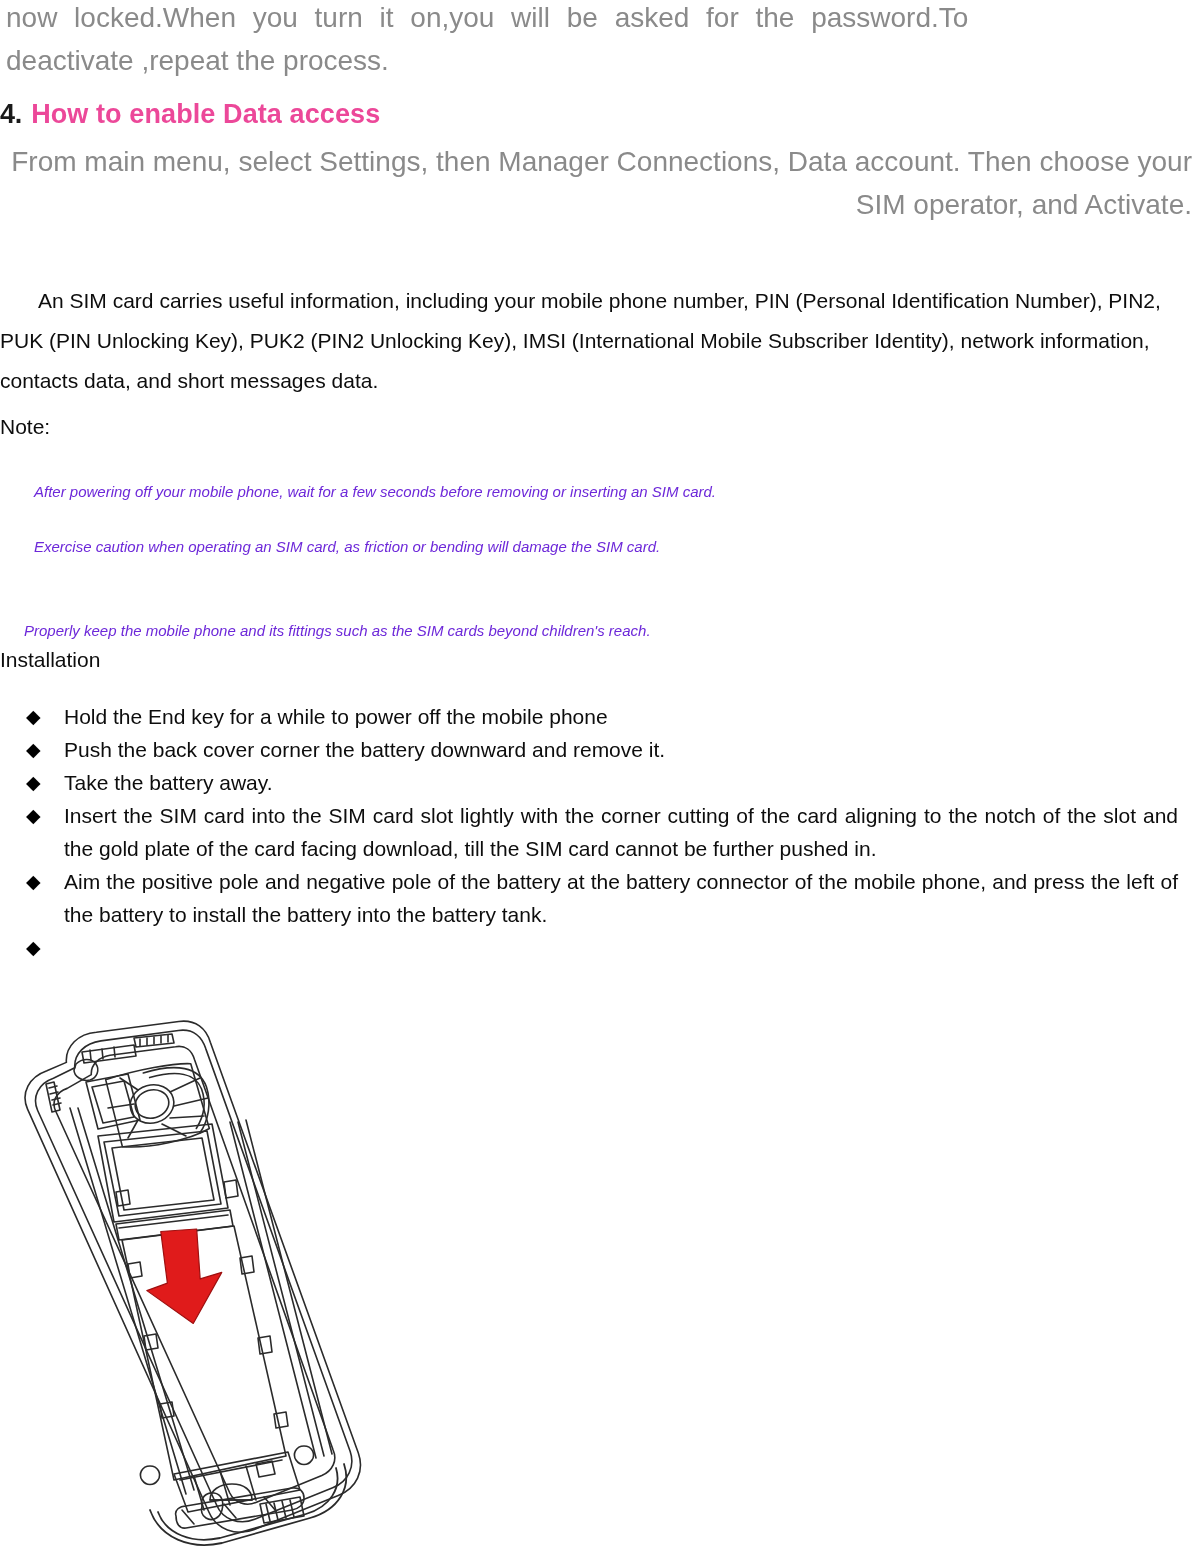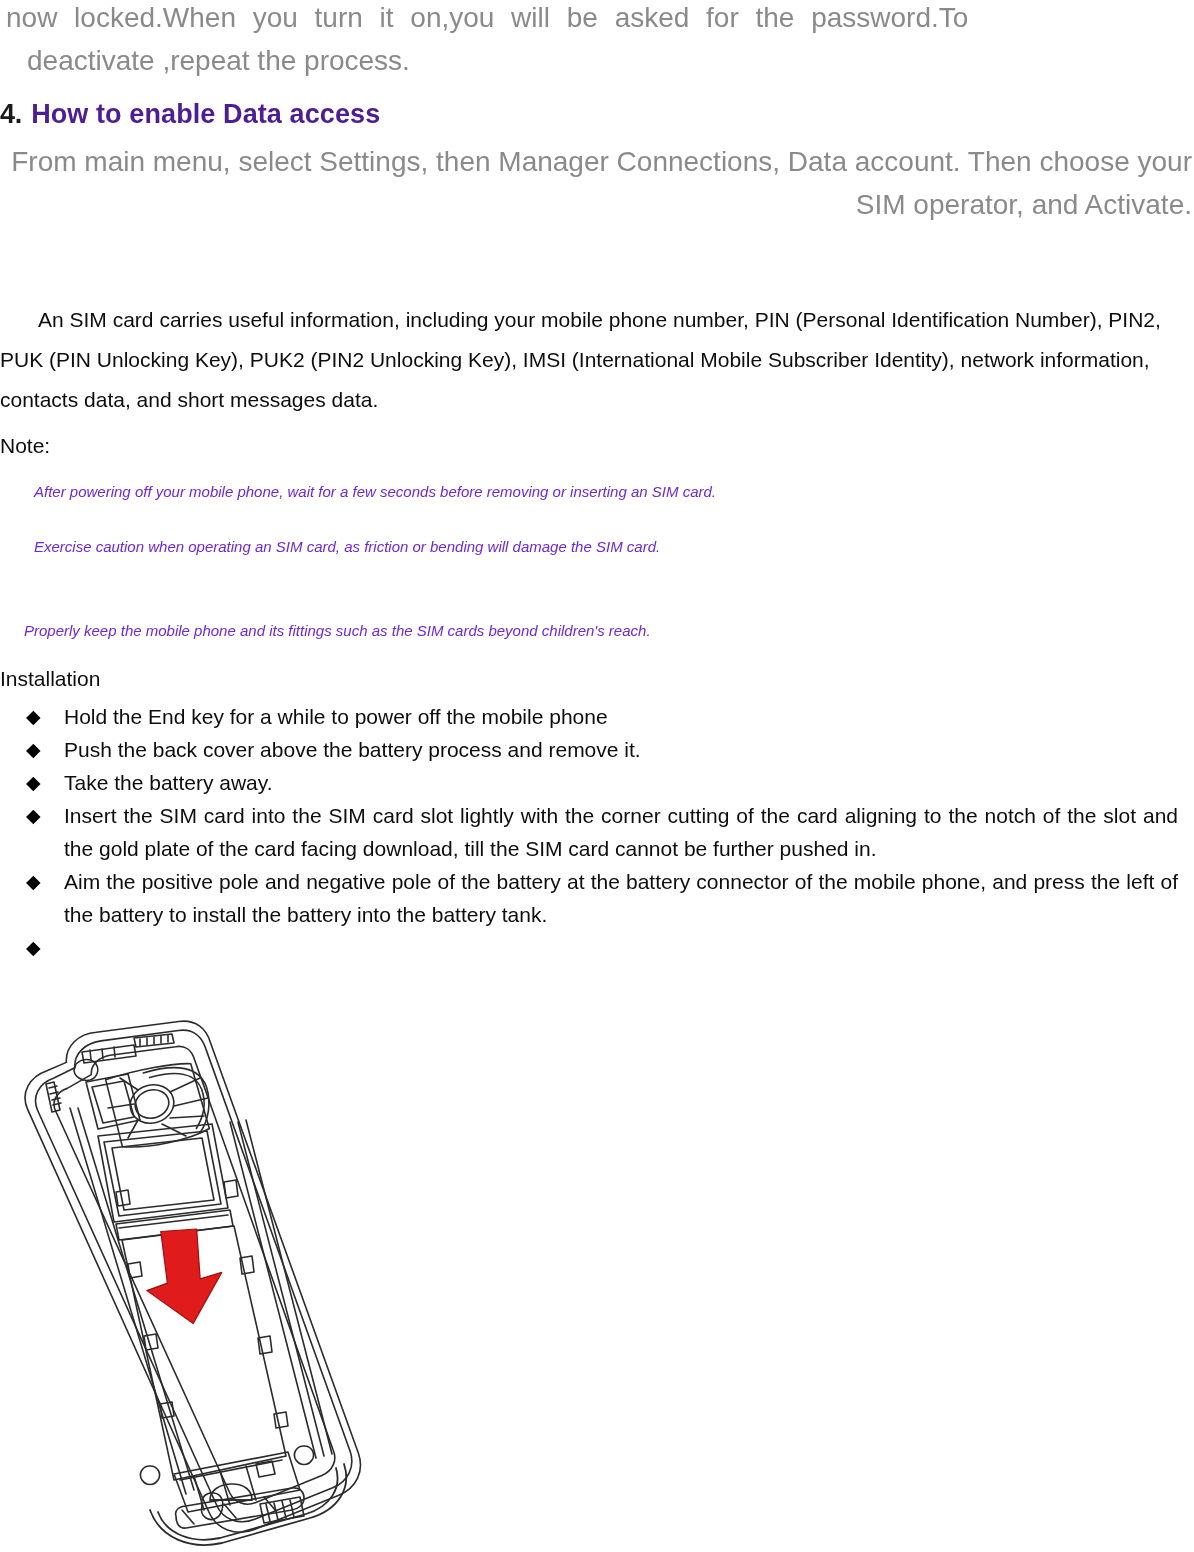--- a/index.html
+++ b/index.html
@@ -30,21 +30,21 @@
     top: -4px;
     width: 1186px;
     font-size: 28px;
     line-height: 43px;
     color: #8a8a8a;
     text-align: justify;
     text-align-last: left;
     word-spacing: 0.32em;
     font-weight: 400;
   }
-  .cont-para .l2 { word-spacing: normal; display: block; margin-left: 21px; }
+  .cont-para .l2 { word-spacing: normal; display: block; }
 
   
   .sec-head {
     position: absolute;
     left: 0px;
     white-space: nowrap;
     line-height: 1.15;
   }
   .sec-num-bold {
     font-size: 27px;
@@ -57,21 +57,21 @@
     font-weight: 400;
     color: #111111;
   }
   .sec-title-gray {
     font-size: 27px;
     font-weight: 400;
     color: #8a8a8a;
     margin-left: 9px;
     letter-spacing: 0.1px;
   }
-  .sec-title-gray.bold { font-weight: 700; color: #4c1d95; }
+  .sec-title-gray.bold { font-weight: 700; color: #ec4899; }
 
   #head4 { top: 99px; }
   #head5 { top: 240px; }
 
   
   .gray-body {
     position: absolute;
     left: 0px;
     top: 140px;
     width: 1192px;
@@ -85,21 +85,20 @@
   
   .body-text {
     position: absolute;
     left: 0px;
     width: 1194px;
     font-size: 21px;
     line-height: 40px;
     color: #0d0d0d;
     font-weight: 400;
     text-align: left;
-    margin-top: 19px;
   }
   #sim-para {
     top: 281px;
     width: 1194px;
     text-indent: 38px;
   }
   #note-label { top: 412px; line-height: 30px; }
   #installation-label { top: 645px; line-height: 30px; }
 
   .italic-line {
@@ -185,21 +184,21 @@
 
   <div class="body-text" id="installation-label">Installation</div>
 
   <div class="bullets">
     <div class="bullet-row">
       <span class="bullet-mark">◆</span>
       <span class="bullet-text">Hold the End key for a while to power off the mobile phone</span>
     </div>
     <div class="bullet-row">
       <span class="bullet-mark">◆</span>
-      <span class="bullet-text">Push the back cover above the battery process and remove it.</span>
+      <span class="bullet-text">Push the back cover corner the battery downward and remove it.</span>
     </div>
     <div class="bullet-row">
       <span class="bullet-mark">◆</span>
       <span class="bullet-text">Take the battery away.</span>
     </div>
     <div class="bullet-row">
       <span class="bullet-mark">◆</span>
       <span class="bullet-text wrap2">Insert the SIM card into the SIM card slot lightly with the corner cutting of the card aligning to the notch of the slot and the gold plate of the card facing download, till the SIM card cannot be further pushed in.</span>
     </div>
     <div class="bullet-row">

